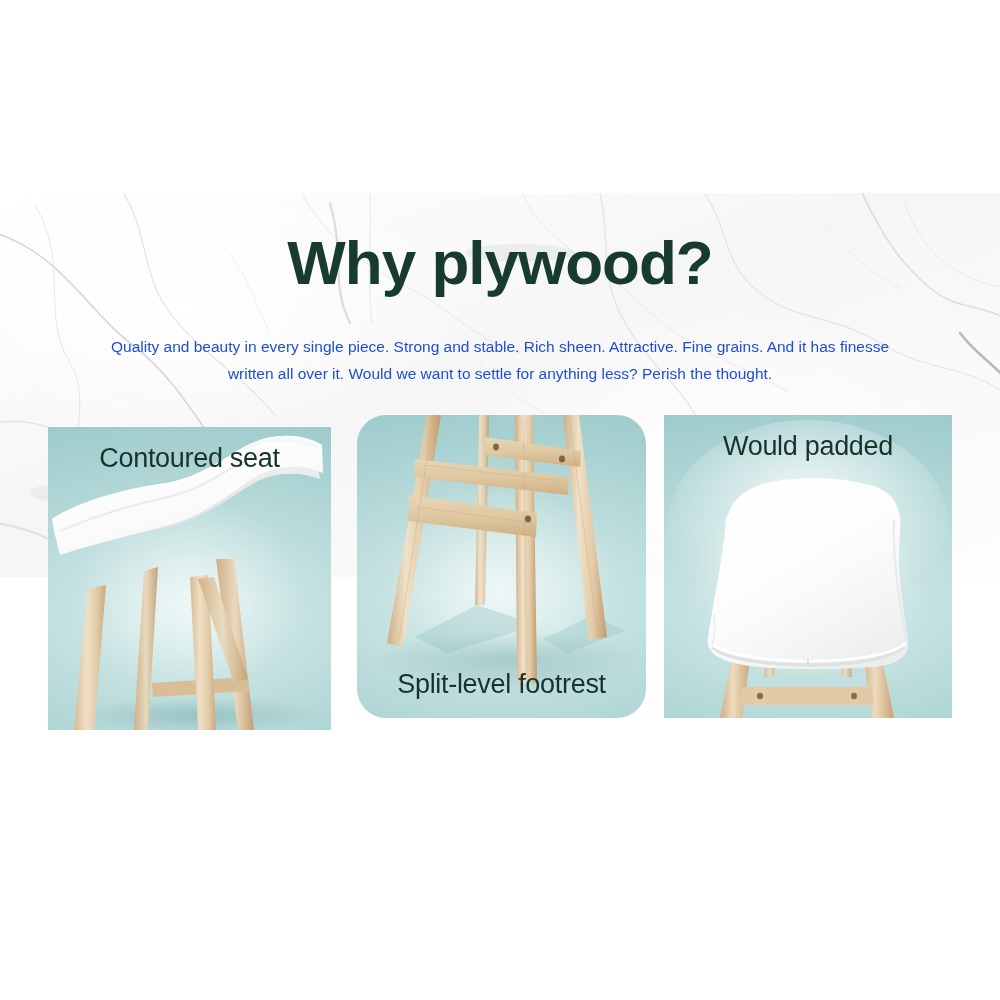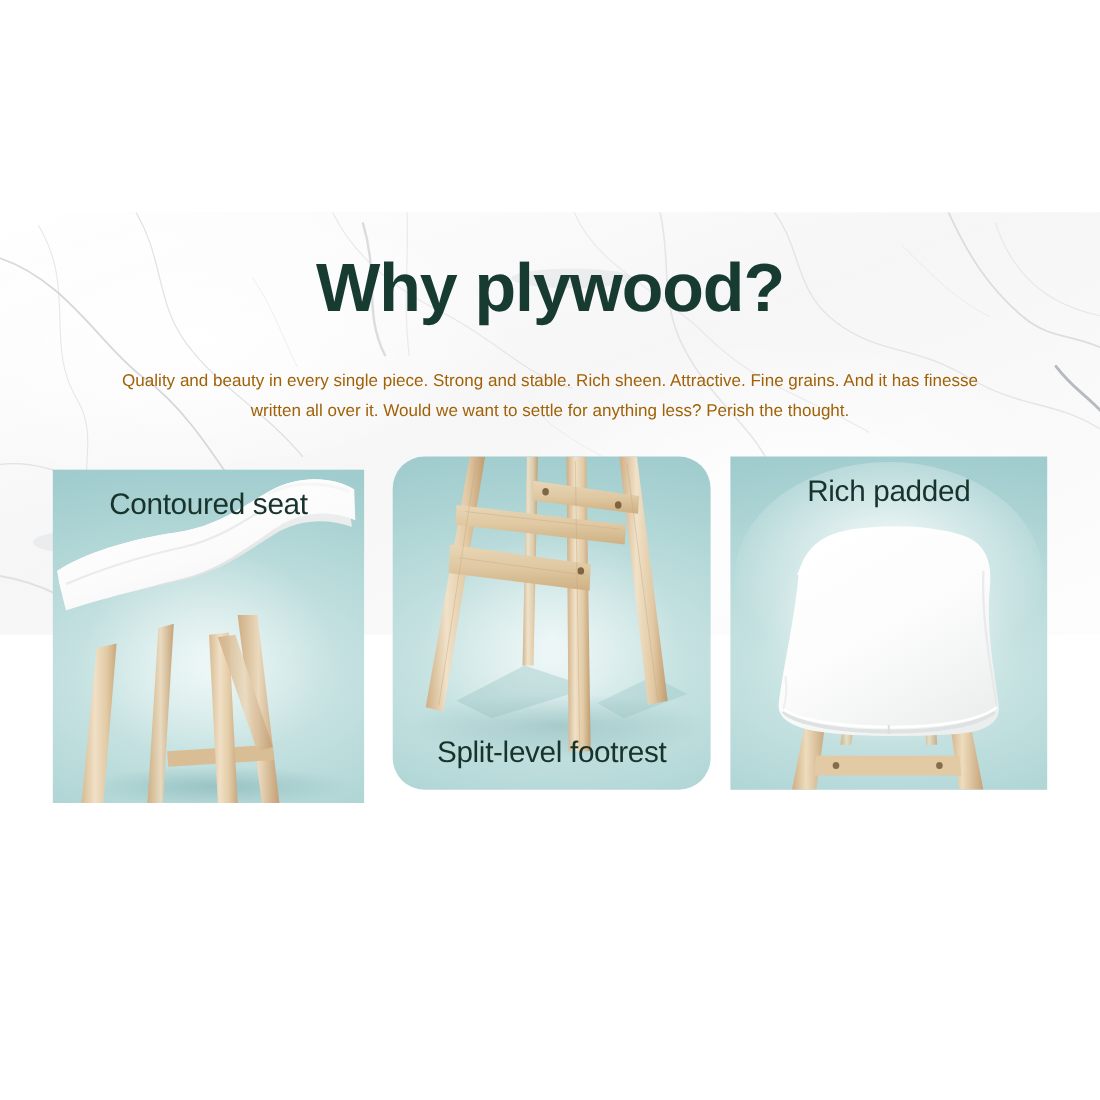--- a/index.html
+++ b/index.html
@@ -35,21 +35,21 @@
     font-size:62px;line-height:1;
     font-weight:bold;
     letter-spacing:-1px;
     color:#173b31;
     white-space:nowrap;
   }
   .subcopy{
     position:absolute;left:100px;top:333px;width:800px;
     text-align:center;
     font-size:15.5px;line-height:27px;
-    color:#a16207;
+    color:#1d4ed8;
     font-weight:normal;
   }
 
   
   .panels{position:absolute;left:0;top:0;width:1000px;height:1000px;}
   .panel{
     position:absolute;
     overflow:hidden;
     background:
       radial-gradient(ellipse 150% 80% at 50% 62%, #dcefee 0%, #c2e0df 32%, #a5cfd0 72%, #98c6c8 100%);
@@ -279,17 +279,17 @@
           <path d="M48,232 C60,244 104,250 146,250 C190,250 226,244 240,232" fill="none" stroke="#dfe2e2" stroke-width="3.5"></path>
           <path d="M46,228 C58,240 104,246 146,246 C190,246 228,240 242,228" fill="none" stroke="#ffffff" stroke-width="2.5"></path>
 
           <path d="M62,108 C70,86 92,72 124,69" fill="none" stroke="#ffffff" stroke-width="3" opacity=".95"></path>
           <path d="M230,104 C228,150 238,198 242,226" fill="none" stroke="#e4e6e7" stroke-width="2" opacity=".8"></path>
           <path d="M50,200 C52,214 50,224 48,230" fill="none" stroke="#e8eaea" stroke-width="2" opacity=".7"></path>
 
           <path d="M144,244 L144,252" stroke="#d9dcdc" stroke-width="2" opacity=".8"></path>
         </svg>
       </div>
-      <div class="panel-label">Rich padded</div>
+      <div class="panel-label">Would padded</div>
     </div>
 
   </div>
 </div>
 
 </body></html>

